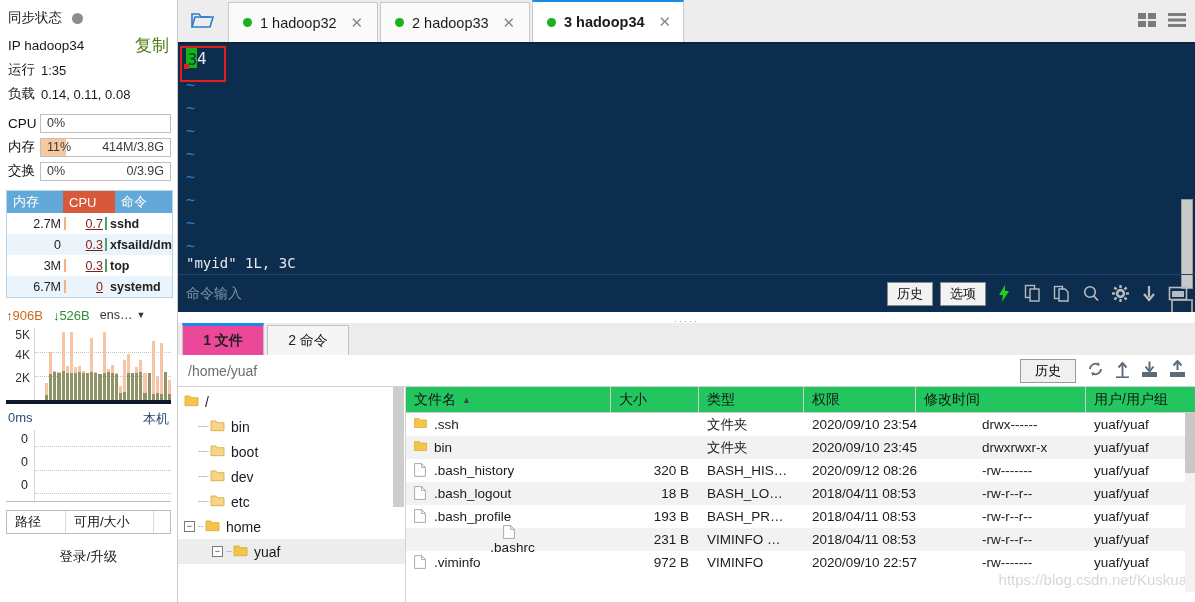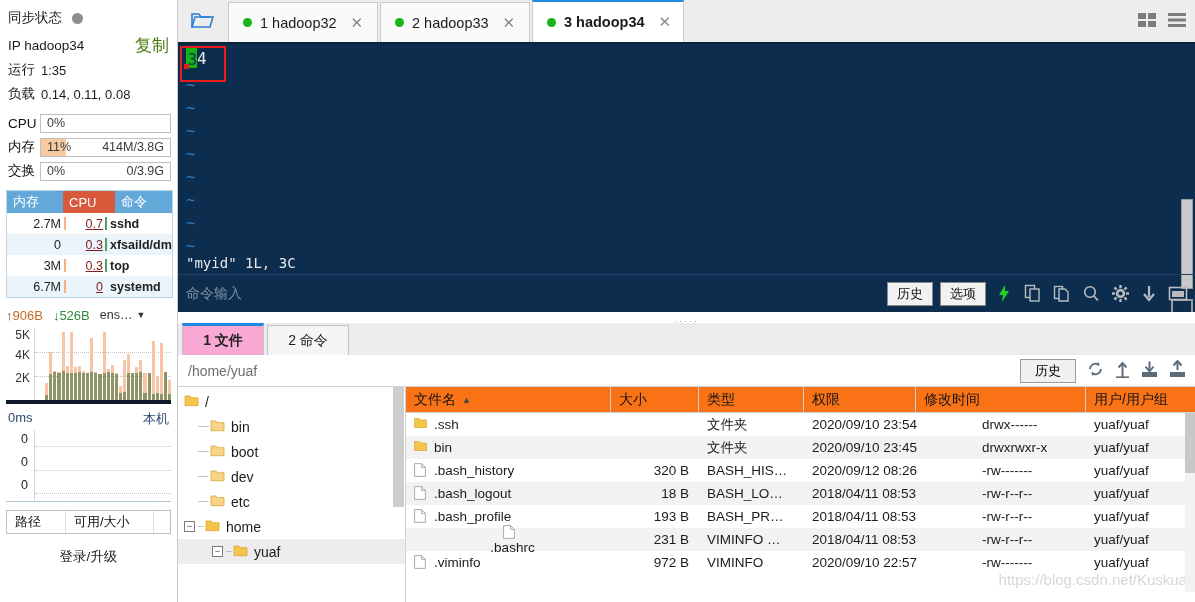--- a/index.html
+++ b/index.html
@@ -174,21 +174,21 @@
   .splitter .dots { position: absolute; left: 50%; top: 4px; transform: translateX(-50%);
     color: #9a9a9a; font-size: 9px; letter-spacing: 2px; }
 
   
   #lowertabs { height: 32px; background: #ececec; display: flex; align-items: flex-end; flex: 0 0 32px; padding-left: 4px; }
   .ltab {
     height: 30px; min-width: 82px; padding: 0 16px; background: #f5f5f5;
     border: 1px solid #c2c2c2; border-bottom: none; display: flex; align-items: center;
     justify-content: center; font-size: 14px; margin-right: 3px; cursor: pointer; color: #222;
   }
-  .ltab.active { background: #f9a8d4; border-top: 3px solid #1a8ae5; font-weight: bold; height: 32px; }
+  .ltab.active { background: #ec4899; border-top: 3px solid #1a8ae5; font-weight: bold; height: 32px; }
 
   
   #pathbar {
     height: 32px; display: flex; align-items: center; padding: 0 8px 0 10px;
     border-bottom: 1px solid #d3d3d3; background: #fff; flex: 0 0 32px;
   }
   .path-text { color: #6d6d6d; font-size: 14px; flex: 1; }
   .hist-btn {
     background: #f0f0f0; border: 1px solid #9a9a9a; padding: 2px 14px;
     font-size: 13px; cursor: pointer; margin-right: 10px;
@@ -209,21 +209,21 @@
     font-size: 9px; line-height: 1; color: #333; margin-right: 3px; flex: 0 0 11px;
   }
   .dashes { color: #9a9a9a; font-size: 10px; margin-right: 2px; letter-spacing:-1px; }
   .tlabel2 { margin-left: 6px; }
   .tree-scroll {
     position: absolute; right: 1px; top: 0; width: 11px; height: 120px; background: #cdcdcd;
   }
 
   
   #filelist { flex: 1; min-width: 0; display: flex; flex-direction: column; position: relative; }
-  .fl-head { display: flex; height: 26px; border-bottom: 1px solid #cfcfcf; background: #f97316; font-size: 14px; align-items: center; }
+  .fl-head { display: flex; height: 26px; border-bottom: 1px solid #cfcfcf; background: #22c55e; font-size: 14px; align-items: center; }
   .fh { display: flex; align-items: center; padding-left: 8px; border-right: 1px solid #cfcfcf; height: 26px; color: #151515; cursor: pointer; }
   .fh:last-child { border-right: none; }
   .sort-caret { margin-left: 6px; font-size: 9px; color: #444; }
   .c-name { width: 205px; flex: 0 0 205px; }
   .c-size { width: 88px; flex: 0 0 88px; }
   .c-type { width: 105px; flex: 0 0 105px; }
   .c-time { width: 170px; flex: 0 0 170px; }
   .c-perm { width: 112px; flex: 0 0 112px; }
   .c-user { flex: 1; }
   .fl-rows { flex: 1; overflow: hidden; }

